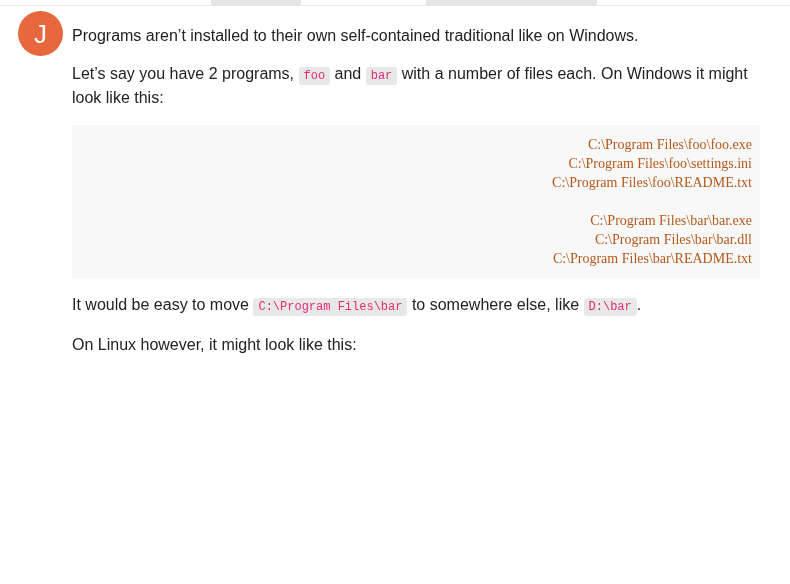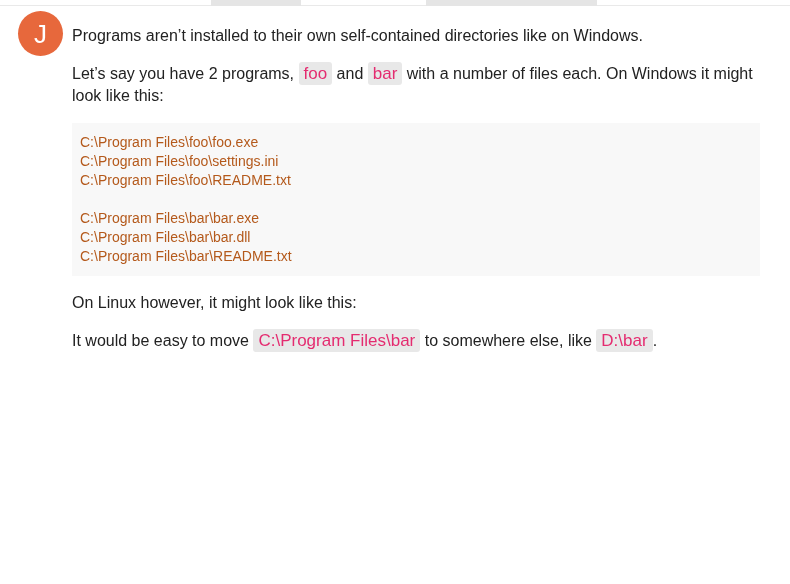--- a/index.html
+++ b/index.html
@@ -52,59 +52,60 @@
     margin-left: 9px;
     width: 688px;
     padding-top: 14px;
   }
   .content p {
     margin: 0 0 16px 0;
     font-size: 16px;
     line-height: 22px;
   }
   code.inline-code {
-    font-family: Liberation Sans, sans-serif;
-    font-size: 17px;
+    font-family: Liberation Mono, monospace;
+    font-size: 12px;
     color: var(--inline-code-text);
     background: var(--inline-code-bg);
     padding: 2px 5px;
     border-radius: 3px;
     white-space: nowrap;
   }
   pre.code-block {
     margin: 0 0 16px 0;
     background: var(--code-block-bg);
     padding: 10px 8px;
-    font-family: Liberation Sans, sans-serif;
+    font-family: Liberation Serif, serif;
     font-size: 14px;
     line-height: 19px;
     white-space: pre;
     overflow: hidden;
+    text-align: right;
   }
   pre.code-windows { color: var(--code-windows-text); }
   pre.code-linux   { color: var(--code-linux-text); }
 </style>
 </head>
 <body>
 
 <div class="topbar">
   <div class="remnant remnant-left"></div>
   <div class="remnant remnant-right"></div>
 </div>
 
 <div class="post">
   <div class="avatar">
     <span>J</span>
   </div>
   <div class="content">
-    <p>Programs aren’t installed to their own self-contained directories like on Windows.</p>
+    <p>Programs aren’t installed to their own self-contained traditional like on Windows.</p>
     <p>Let’s say you have 2 programs, <code class="inline-code">foo</code> and <code class="inline-code">bar</code> with a number of files each. On Windows it might look like this:</p>
     <pre class="code-block code-windows">C:\Program Files\foo\foo.exe
 C:\Program Files\foo\settings.ini
 C:\Program Files\foo\README.txt
 
 C:\Program Files\bar\bar.exe
 C:\Program Files\bar\bar.dll
 C:\Program Files\bar\README.txt</pre>
+    <p>It would be easy to move <code class="inline-code">C:\Program Files\bar</code> to somewhere else, like <code class="inline-code">D:\bar</code>.</p>
     <p>On Linux however, it might look like this:</p>
-    <p>It would be easy to move <code class="inline-code">C:\Program Files\bar</code> to somewhere else, like <code class="inline-code">D:\bar</code>.</p>
   </div>
 </div>
 
 </body></html>

